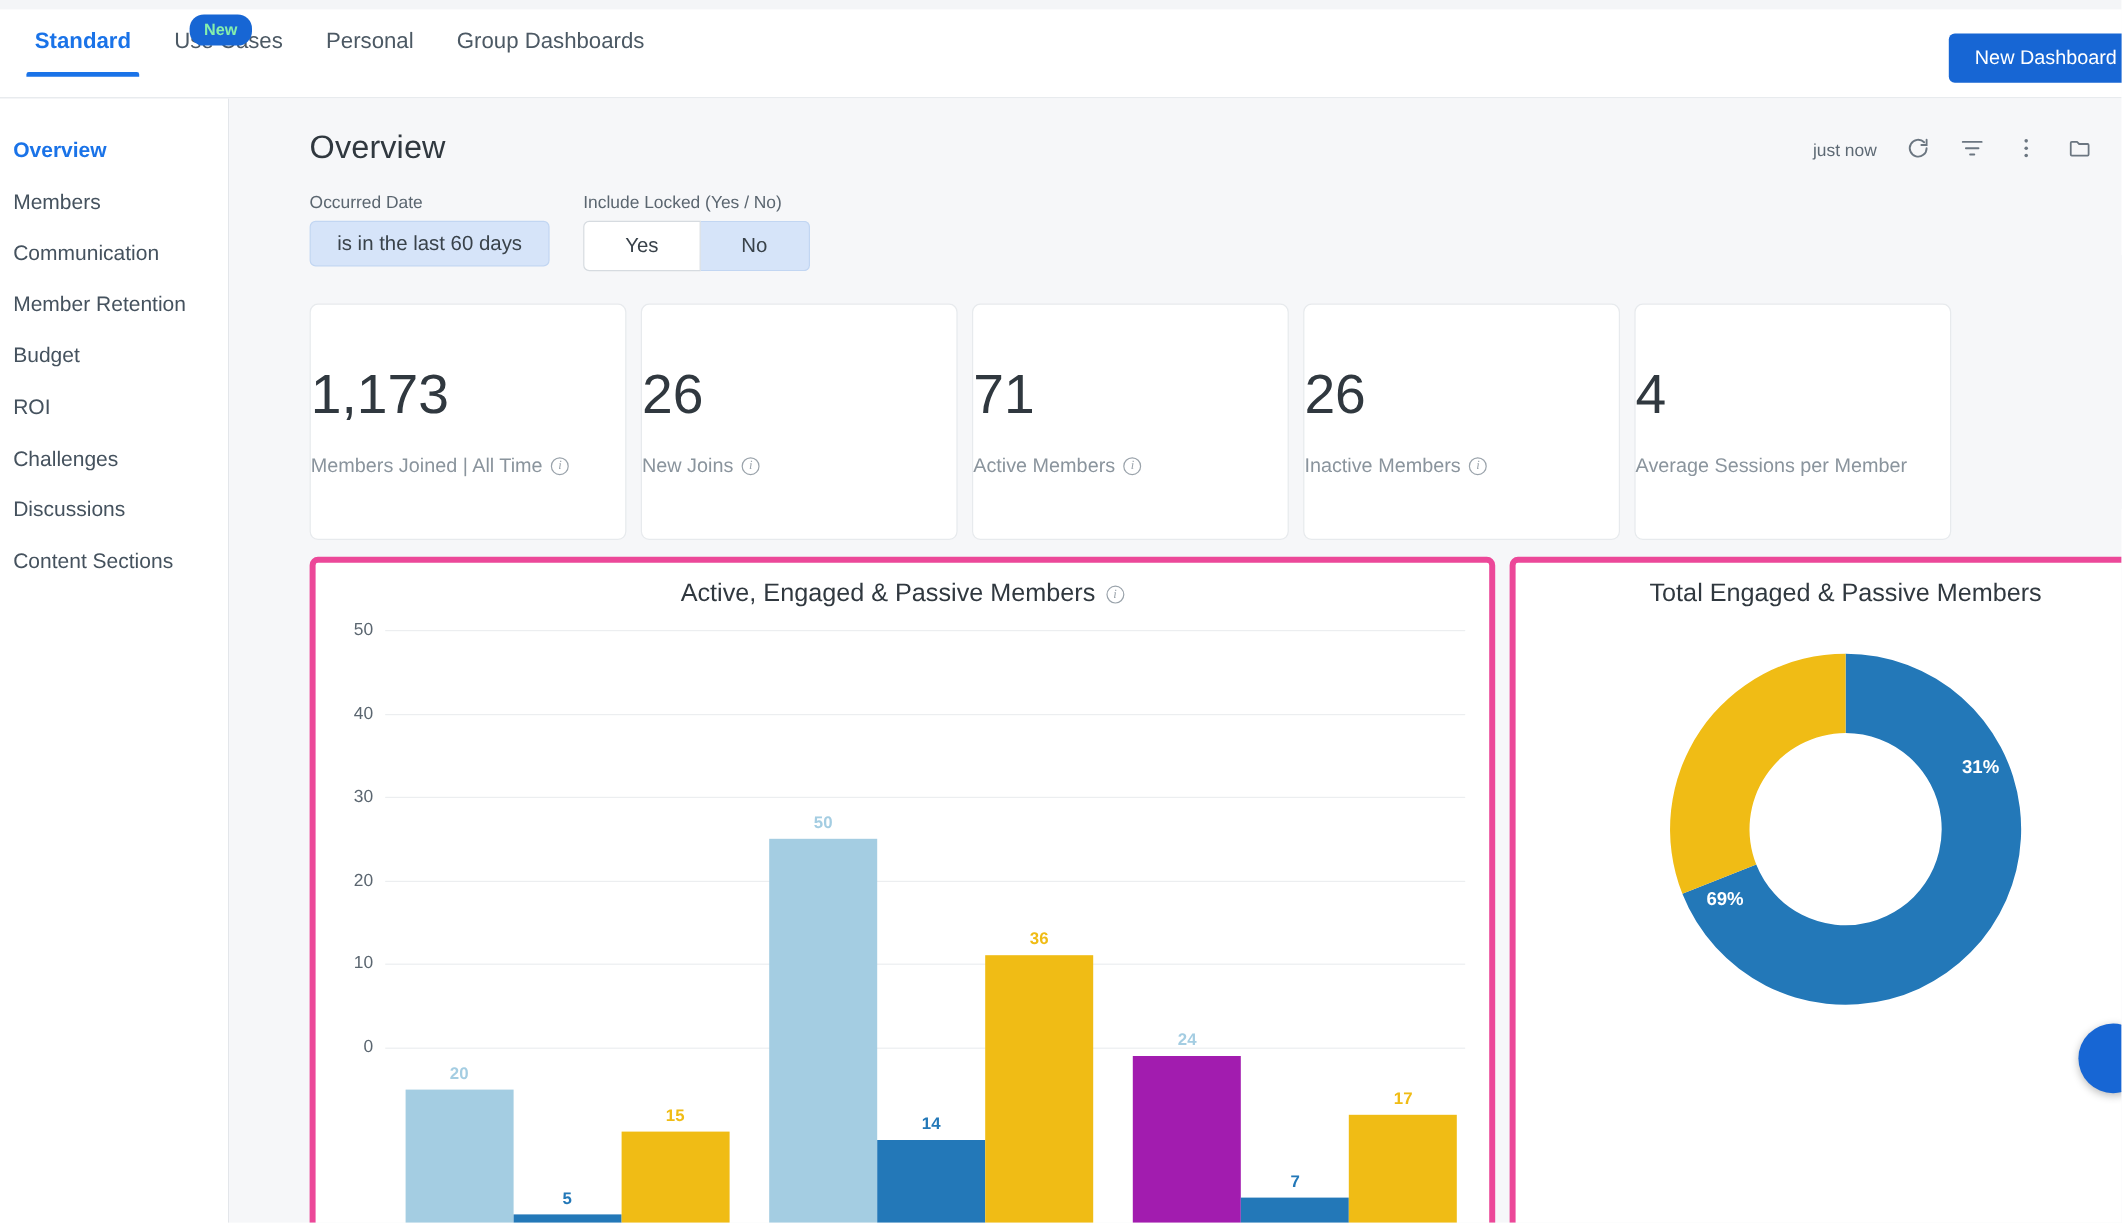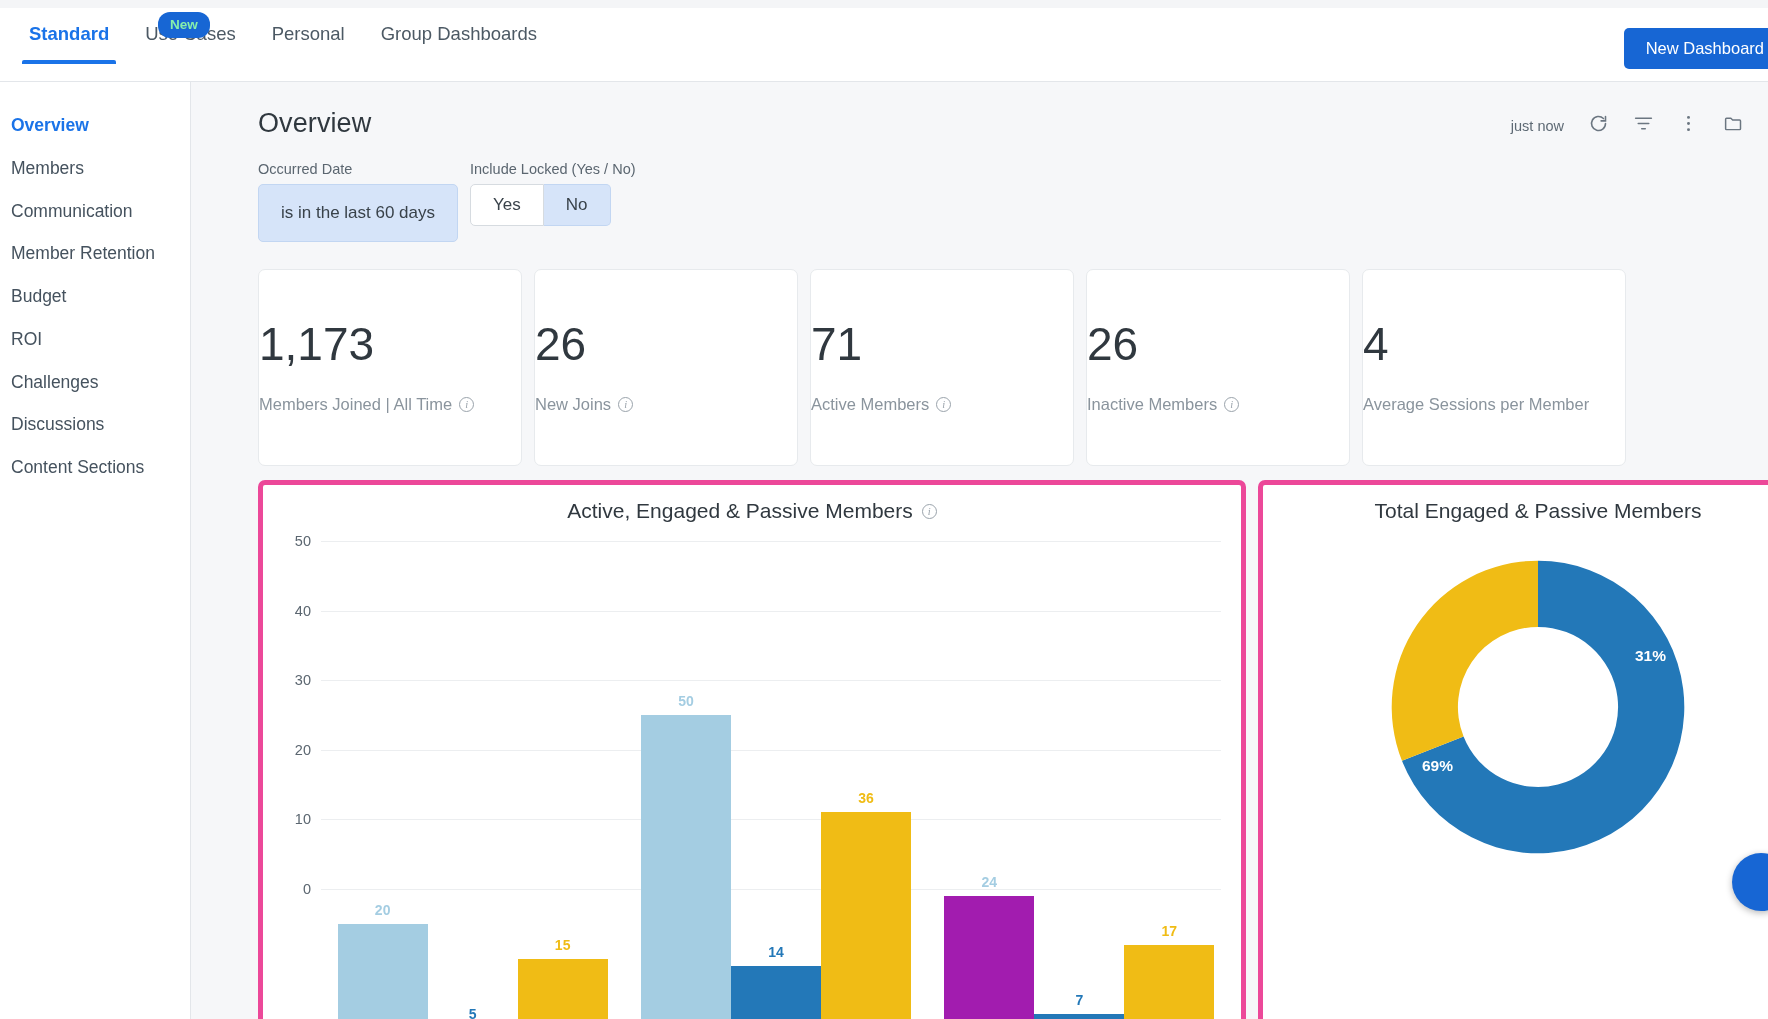--- a/index.html
+++ b/index.html
@@ -87,31 +87,31 @@
     display:flex; align-items:center; justify-content:space-between;
     padding: 26px 24px 0 67px;
   }
   .page-title { font-size: 27px; color:#30383f; font-weight: 400; letter-spacing:.1px;}
   .head-tools { display:flex; align-items:flex-end; gap: 24px; color:#6b7681; }
   .just-now { font-size: 14.5px; color:#5d6974; }
   .ico { width:21px; height:21px; display:inline-block; cursor:pointer; color:#6b7681;}
   .ico svg { width:100%; height:100%; display:block; }
 
   
-  .filters { display:flex; gap: 12px; padding: 22px 0 0 67px; }
+  .filters { display:flex; gap: 28px; padding: 22px 0 0 67px; }
   .filter-label { font-size: 14.5px; color:#5b6670; margin-bottom: 7px; }
   .pill {
     border:1px solid #d6dbe0; background:#fff; border-radius:5px;
     font-size: 17px; color:#39424a;
-    padding: 18px 22px; text-align:center; cursor:pointer;
+    padding: 8px 22px; text-align:center; cursor:pointer;
     min-width: 104px; white-space:nowrap;
   }
   .pill.sel { background:#d6e4f9; border-color:#c2d6f2; }
   .seg { display:flex; }
-  .seg .pill { border-radius:0; min-width: 46px; padding: 10px 22px; }
+  .seg .pill { border-radius:0; min-width: 46px; padding: 10px 34px; }
   .seg .pill:first-child { border-radius:5px 0 0 5px; }
   .seg .pill:last-child { border-radius:0 5px 5px 0; border-left:none; }
 
   
   .kpis { display:flex; gap: 12px; padding: 27px 0 0 67px; }
   .kpi {
     background:#fff; border:1px solid #e7eaed; border-radius:7px;
     width: 264px; height: 197px;
     display:flex; flex-direction:column; align-items:flex-start; justify-content:center;
     flex: 0 0 264px;

